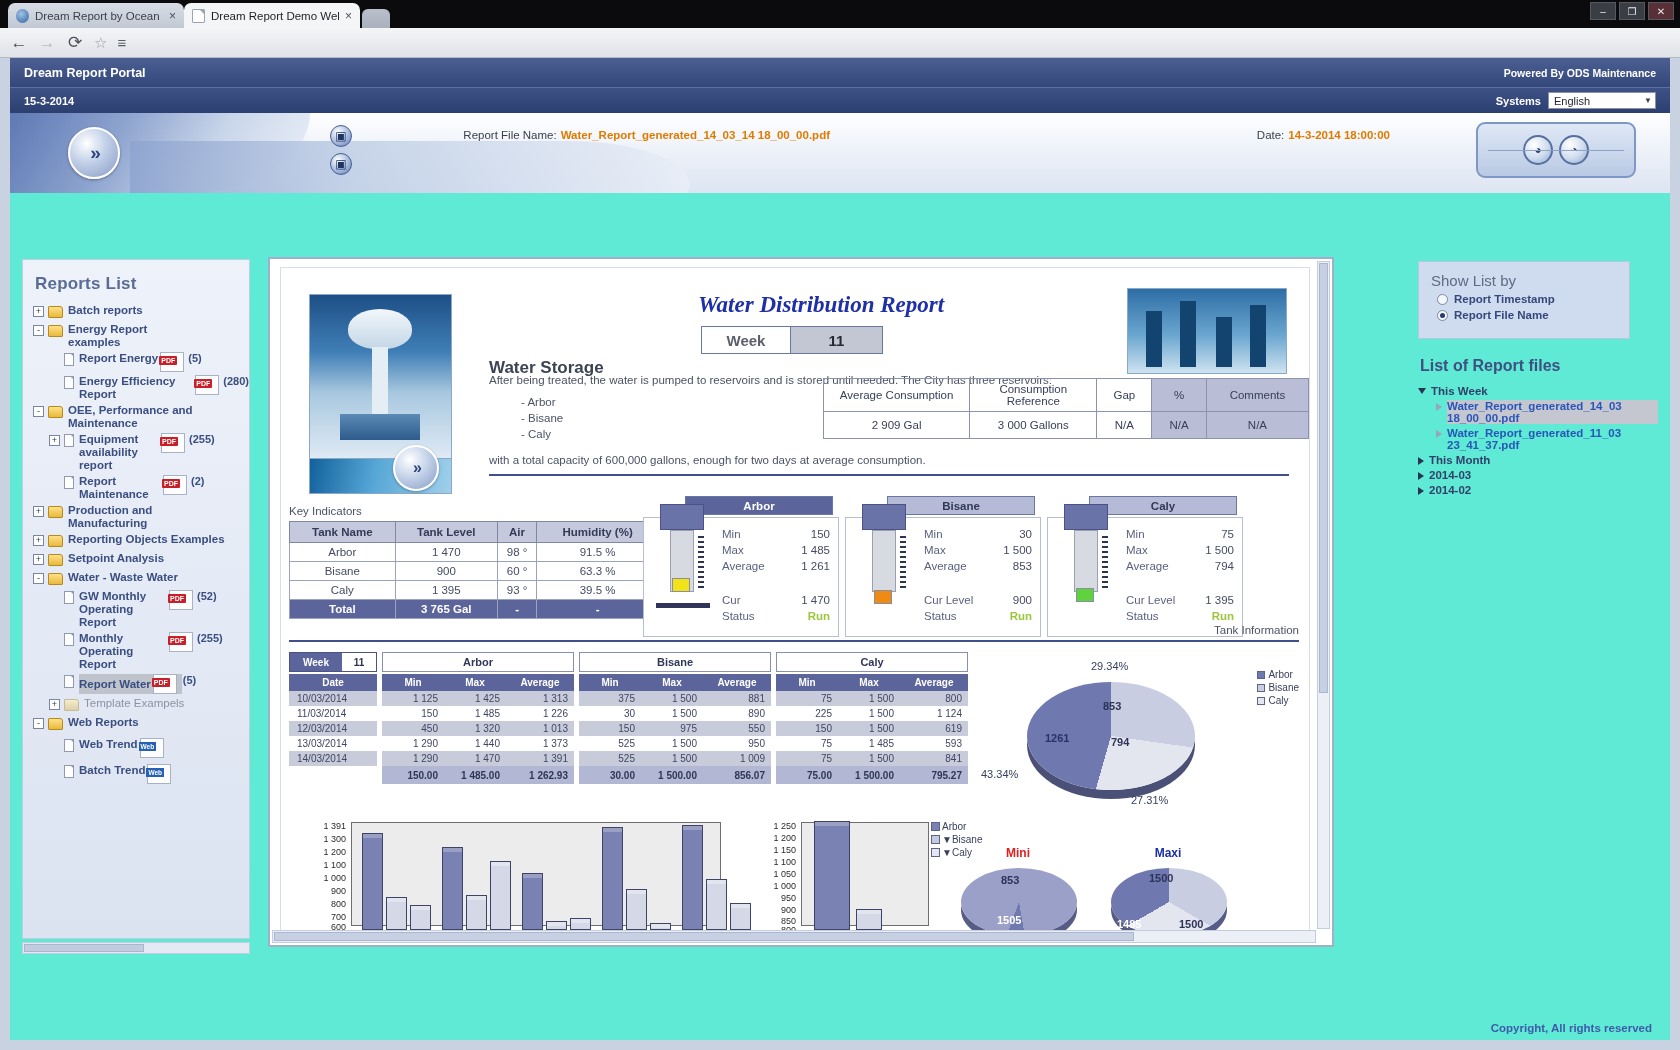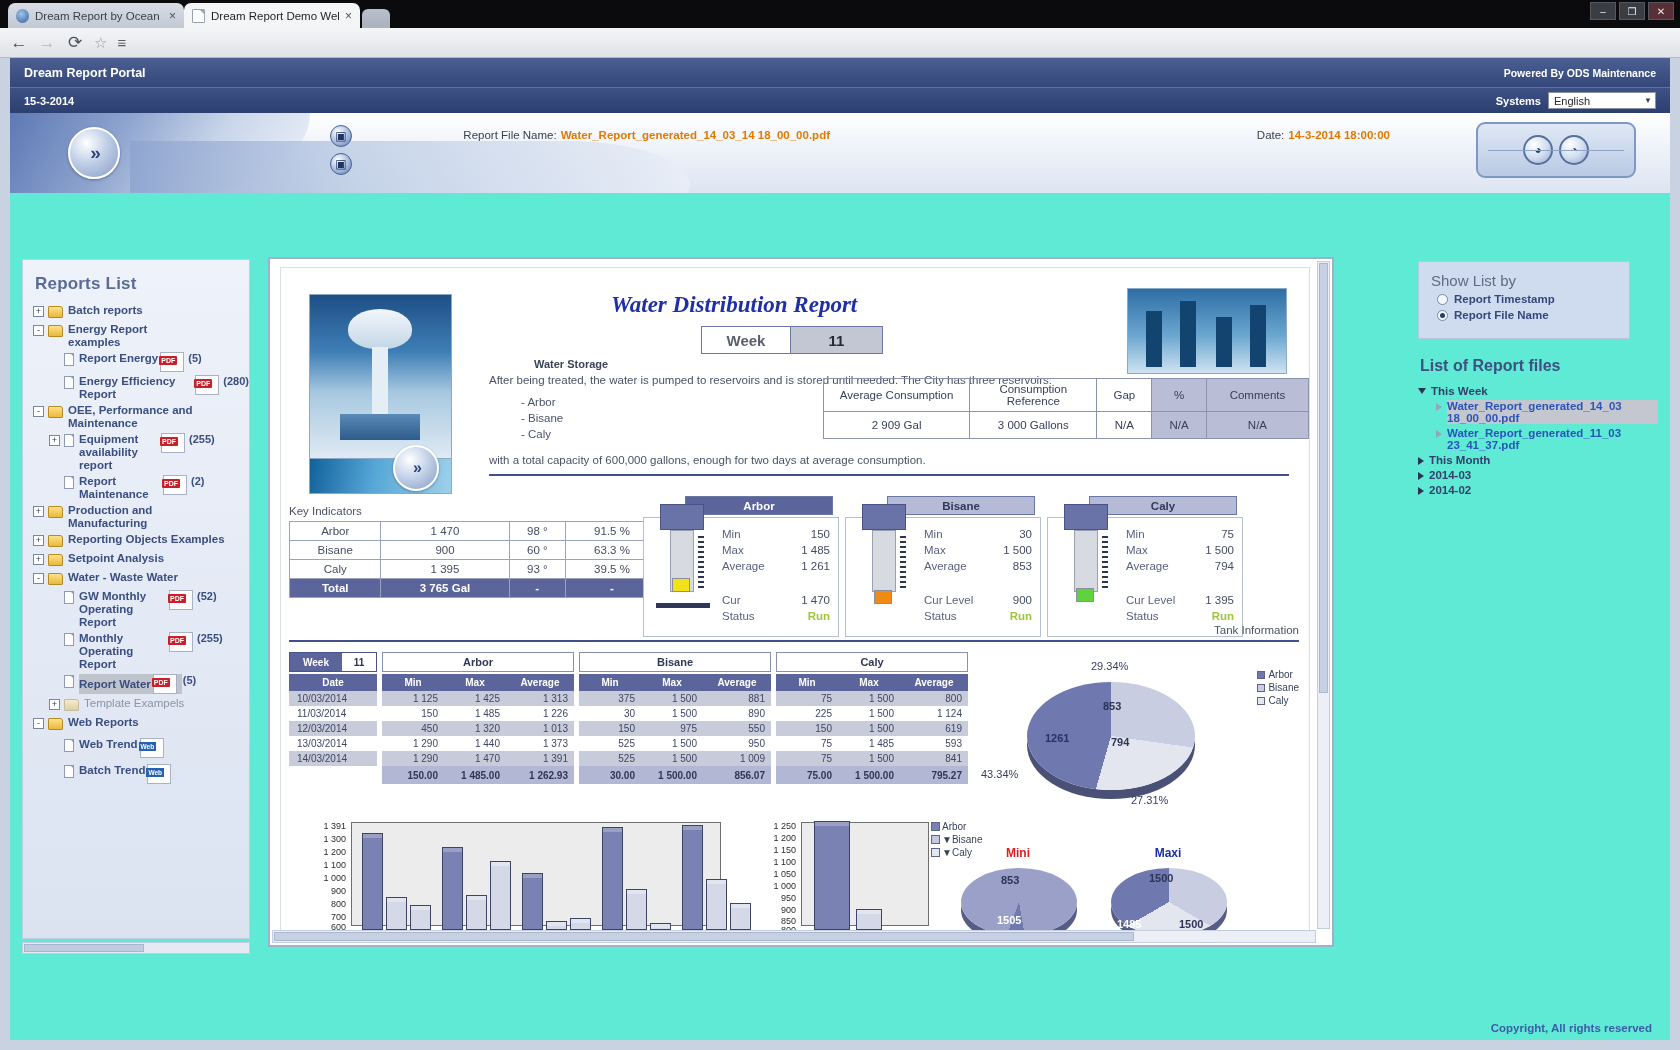--- a/index.html
+++ b/index.html
@@ -254,35 +254,35 @@
     border:2px solid #fff; box-shadow:0 1px 3px rgba(0,0,0,.3);
     display:flex;align-items:center;justify-content:center;color:#2f4478;font-size:16px;font-weight:bold;letter-spacing:-3px;
   }
   .photo-valves{
     position:absolute; right:22px; top:20px; width:160px; height:86px;
     background:linear-gradient(#2e6ea6,#6aa6cf 55%,#cfe3f1);
     border:1px solid #8ba8c6; overflow:hidden;
   }
   .photo-valves .v{position:absolute;bottom:6px;width:16px;background:#13436f;}
   .report-title {
-    position:absolute; left:330px; top:24px; width:420px; text-align:left;
+    position:absolute; left:330px; top:24px; width:420px; text-align:center;
     font-family:"Liberation Serif", serif;
     font-size:23px; font-weight:bold; font-style:italic; color:#1f2fa8;
   }
   .week-box { position:absolute; left:420px; top:58px; display:flex; }
   .week-box .wk {
     width:90px;height:28px;border:1px solid #6a77a2;background:#fff;
     display:flex;align-items:center;justify-content:center;
     font-size:15px;font-weight:bold;color:#5a5f6b;
   }
   .week-box .wv {
     width:92px;height:28px;border:1px solid #6a77a2;border-left:none;background:#c3c7d3;
     display:flex;align-items:center;justify-content:center;font-size:15px;font-weight:bold;color:#262a33;
   }
-  .ws-title{position:absolute;left:208px;top:90px;font-size:11px;font-weight:bold;color:#3b4354;margin-left:45px;}
+  .ws-title{position:absolute;left:208px;top:90px;font-size:17px;font-weight:bold;color:#3b4354;}
   .ws-text{position:absolute;left:208px;top:106px;font-size:11.5px;color:#4a5264;}
   .ws-list{position:absolute;left:240px;top:126px;font-size:11.5px;color:#4a5264;line-height:16px;}
   .ws-cap{position:absolute;left:208px;top:186px;font-size:11.5px;color:#4a5264;}
   .hr1{position:absolute;left:208px;top:206px;width:800px;height:2px;background:#41508a;}
 
   .cons-table{position:absolute; left:542px; top:110px; border-collapse:collapse; font-size:11.5px;}
   .cons-table td{border:1px solid #8b93ad; padding:4px 6px; text-align:center; color:#39405a; height:27px;}
   .cons-table .hd{ color:#39405a; }
   .cons-table .hd.shade{ background:#b9bdd6; }
   .cons-table .vl.shade{ background:#b9bdd6; }
@@ -681,20 +681,26 @@
                 <td>N/A</td>
                 <td class="vl shade">N/A</td>
                 <td class="vl shade">N/A</td>
               </tr>
             </tbody>
                 </table>
 
             <div class="ki-label">Key Indicators</div>
             <table class="ki-table">
               <tbody>
+                    <tr>
+                <th class="first">Tank Name</th>
+                <th>Tank Level</th>
+                <th>Air</th>
+                <th>Humidity (%)</th>
+              </tr>
               <tr>
                 <td>Arbor</td>
                 <td>1 470</td>
                 <td>98 °</td>
                 <td>91.5 %</td>
               </tr>
               <tr>
                 <td>Bisane</td>
                 <td>900</td>
                 <td>60 °</td>

